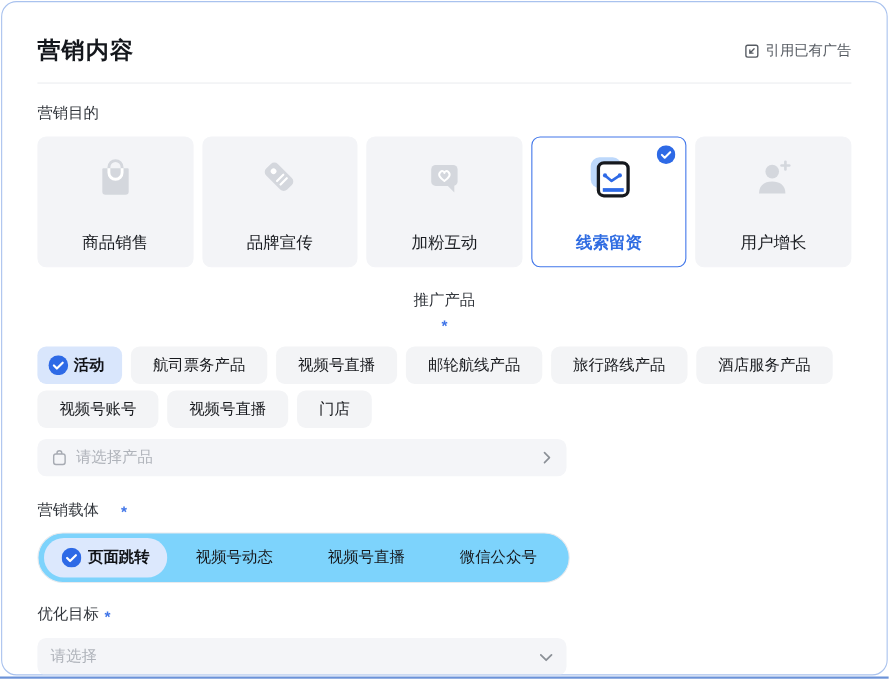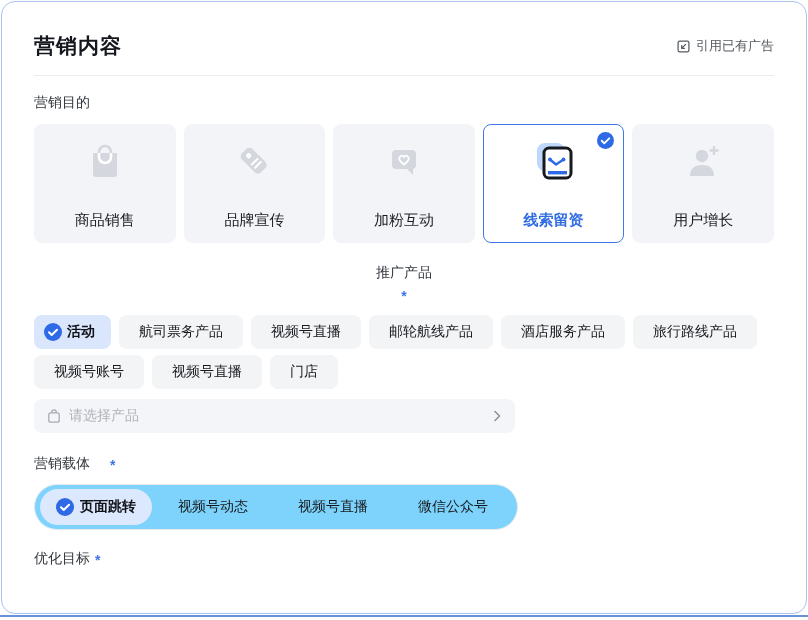--- a/index.html
+++ b/index.html
@@ -178,24 +178,24 @@
       <div class="tag">
           <span>航司票务产品</span>
         </div>
       <div class="tag">
           <span>视频号直播</span>
         </div>
       <div class="tag">
           <span>邮轮航线产品</span>
         </div>
       <div class="tag">
+          <span>旅行路线产品</span>
+        </div>
+      <div class="tag">
           <span>酒店服务产品</span>
-        </div>
-      <div class="tag">
-          <span>旅行路线产品</span>
         </div>
       <div class="tag">
           <span>视频号账号</span>
         </div>
       <div class="tag">
           <span>视频号直播</span>
         </div>
       <div class="tag">
           <span>门店</span>
         </div>
@@ -240,16 +240,24 @@
       <div class="copt">
           <span>微信公众号</span>
         </div>
     </div>
 
     
     <div class="section-label" style="margin-top:20px;">
       <span>优化目标</span>
       <span class="req-star">*</span>
     </div>
+    <div class="field-box goal-box">
+      <span class="placeholder">请选择</span>
+      <span class="chev">
+        <svg width="13" height="13" viewBox="0 0 12 12">
+          <path d="M1.5 4 l4.5 4.5 4.5 -4.5" fill="none" stroke="#8b9097" stroke-width="1.5" stroke-linecap="round" stroke-linejoin="round"></path>
+        </svg>
+      </span>
+    </div>
 
   </div>
   <div class="bottom-bar"></div>
 </div>
 
 </body></html>

